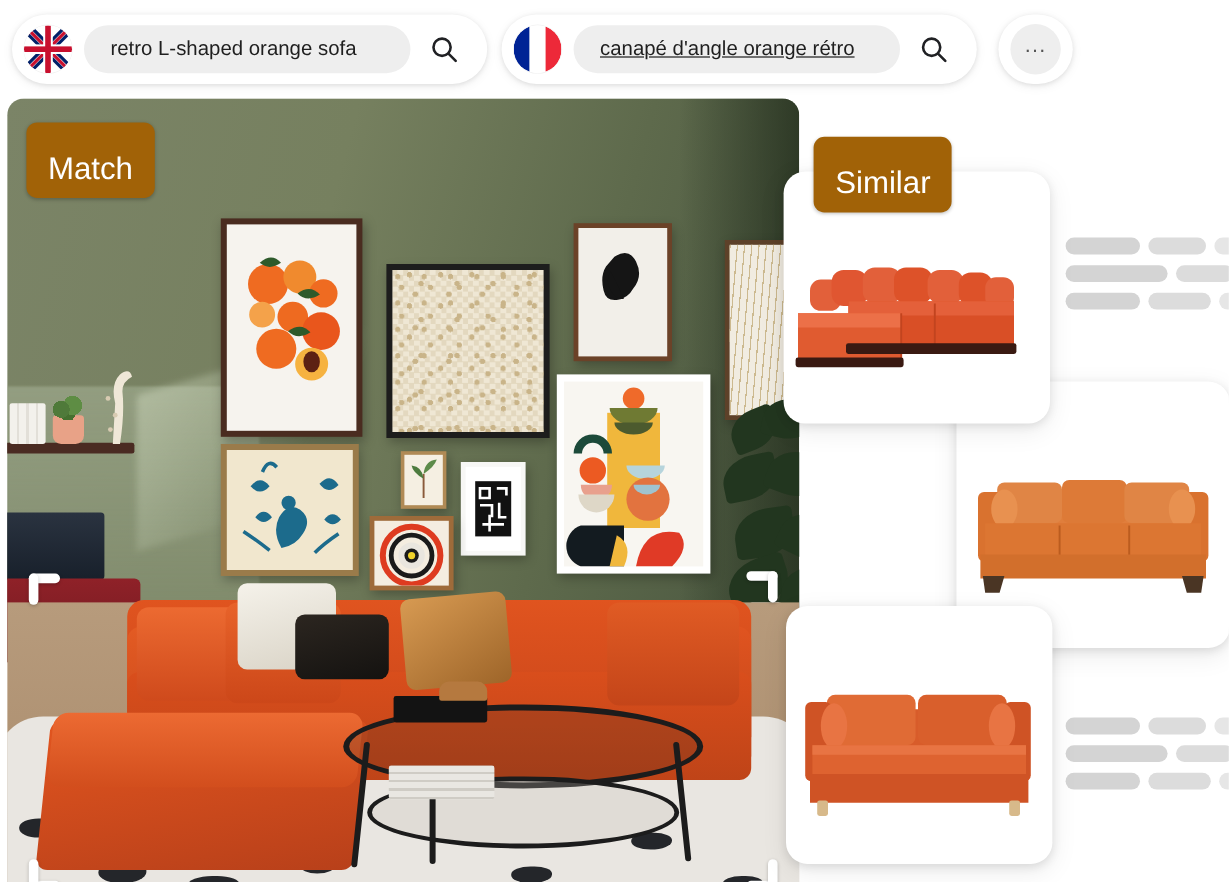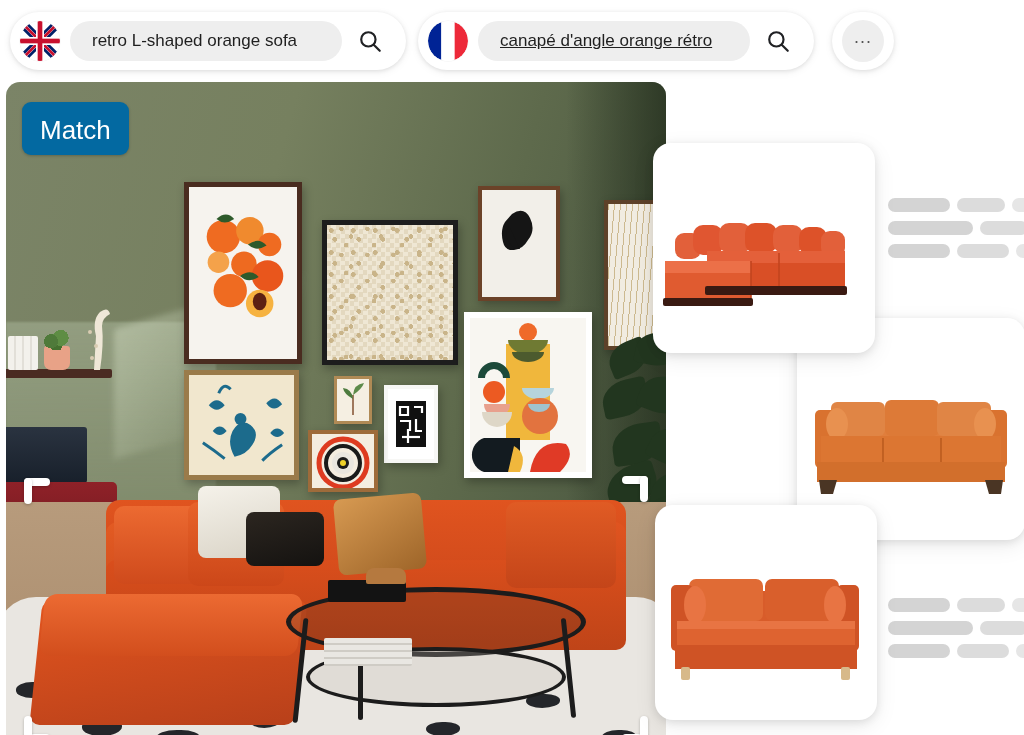--- a/index.html
+++ b/index.html
@@ -193,24 +193,24 @@
   .bracket i.h { width:26px; height:8px; }
   .bracket i.v { width:8px; height:26px; }
   .bk-tl i.h { left:0; top:0; } .bk-tl i.v { left:0; top:0; }
   .bk-tr i.h { right:0; top:0; } .bk-tr i.v { right:0; top:0; }
   .bk-bl i.h { left:0; bottom:0; } .bk-bl i.v { left:0; bottom:0; }
   .bk-br i.h { right:0; bottom:0; } .bk-br i.v { right:0; bottom:0; }
 
   
   .badge {
     position: absolute;
-    background: #0369a1; color: #ffffff;
+    background: #a16207; color: #ffffff;
     border-radius: 9px;
     font-size: 26px; font-weight: 400;
-    padding: 14px 18px 9px 18px;
+    padding: 24px 18px 9px 18px;
     line-height: 1.15;
     box-shadow: 0 1px 3px rgba(0,0,0,.22);
   }
   .badge-match  { left: 22px;  top: 102px; }
   .badge-similar{ left: 678px; top: 114px; z-index: 40; }
 
   
   .card {
     position: absolute; background: #ffffff;
     border-radius: 18px;
@@ -547,20 +547,21 @@
         </div>
       <div class="bracket bk-br" style="left:608px; top:626px;">
           <i class="h"></i>
           <i class="v"></i>
         </div>
 
     </div>
   </div>
 
   <div class="badge badge-match">Match</div>
+  <div class="badge badge-similar">Similar</div>
 
   <div class="card card-1">
     <div class="prod">
       <svg viewBox="0 0 222 210" style="width:100%;height:100%">
 
         <g>
           <rect x="22" y="90" width="26" height="26" rx="9" fill="#e2603a"></rect>
           <rect x="40" y="82" width="30" height="30" rx="10" fill="#e05631"></rect>
           <rect x="66" y="80" width="32" height="30" rx="10" fill="#e2603a"></rect>
           <rect x="92" y="80" width="32" height="30" rx="10" fill="#dd5229"></rect>

